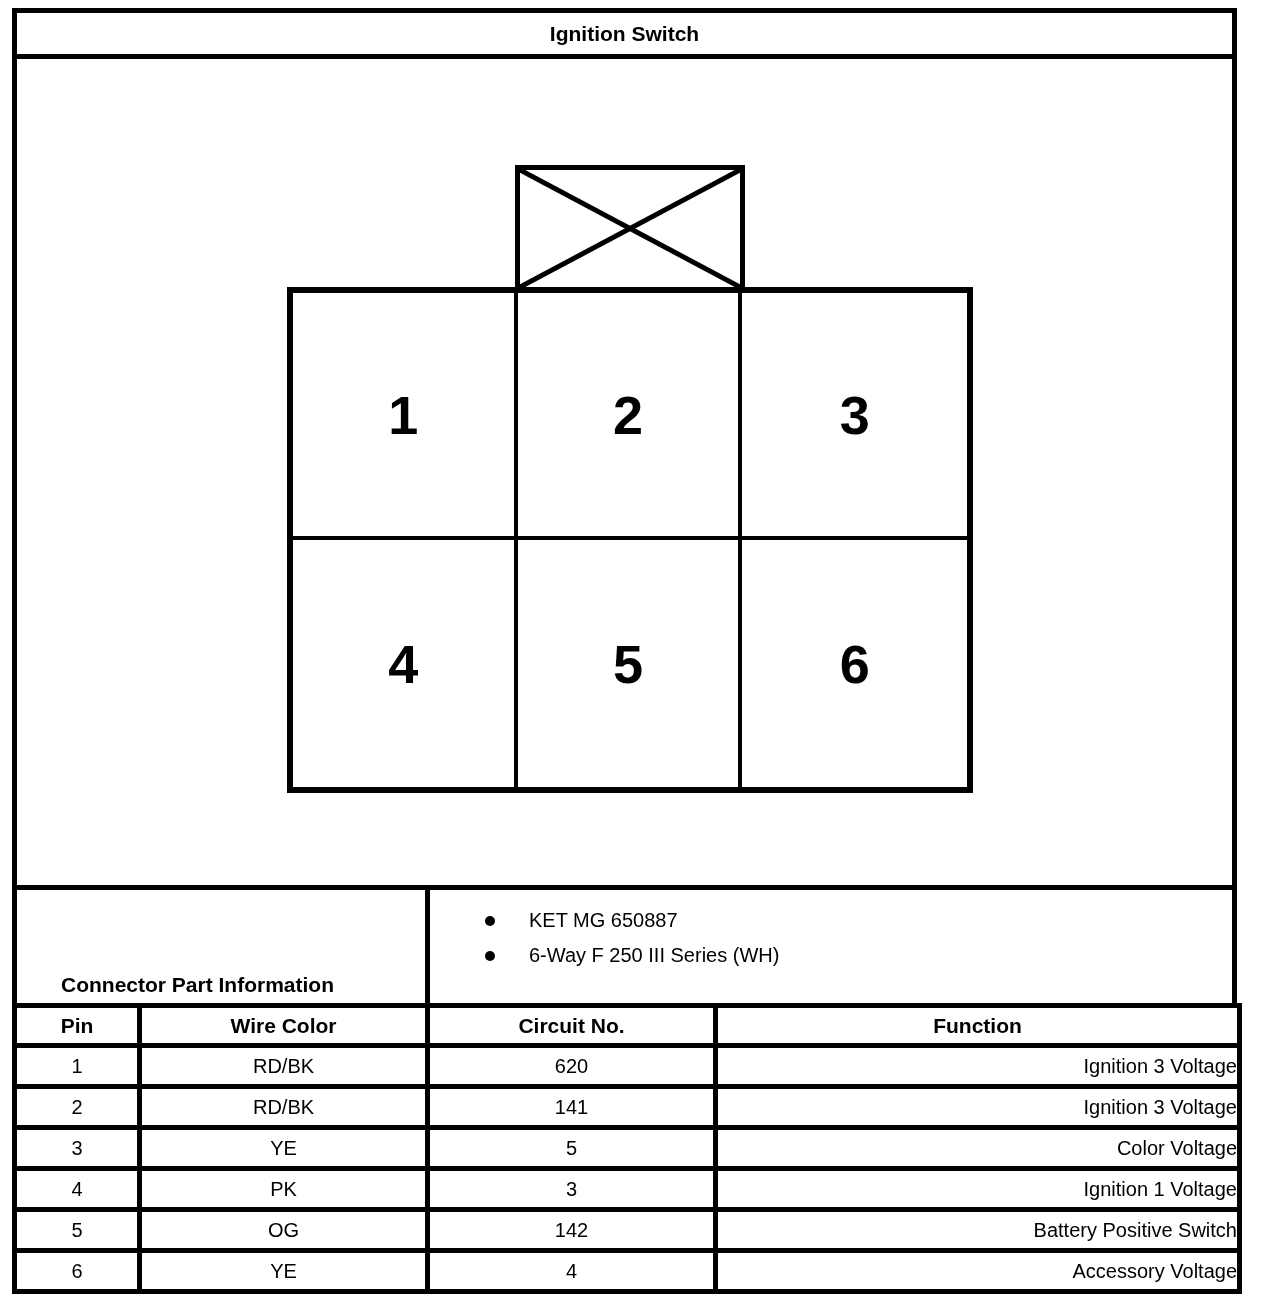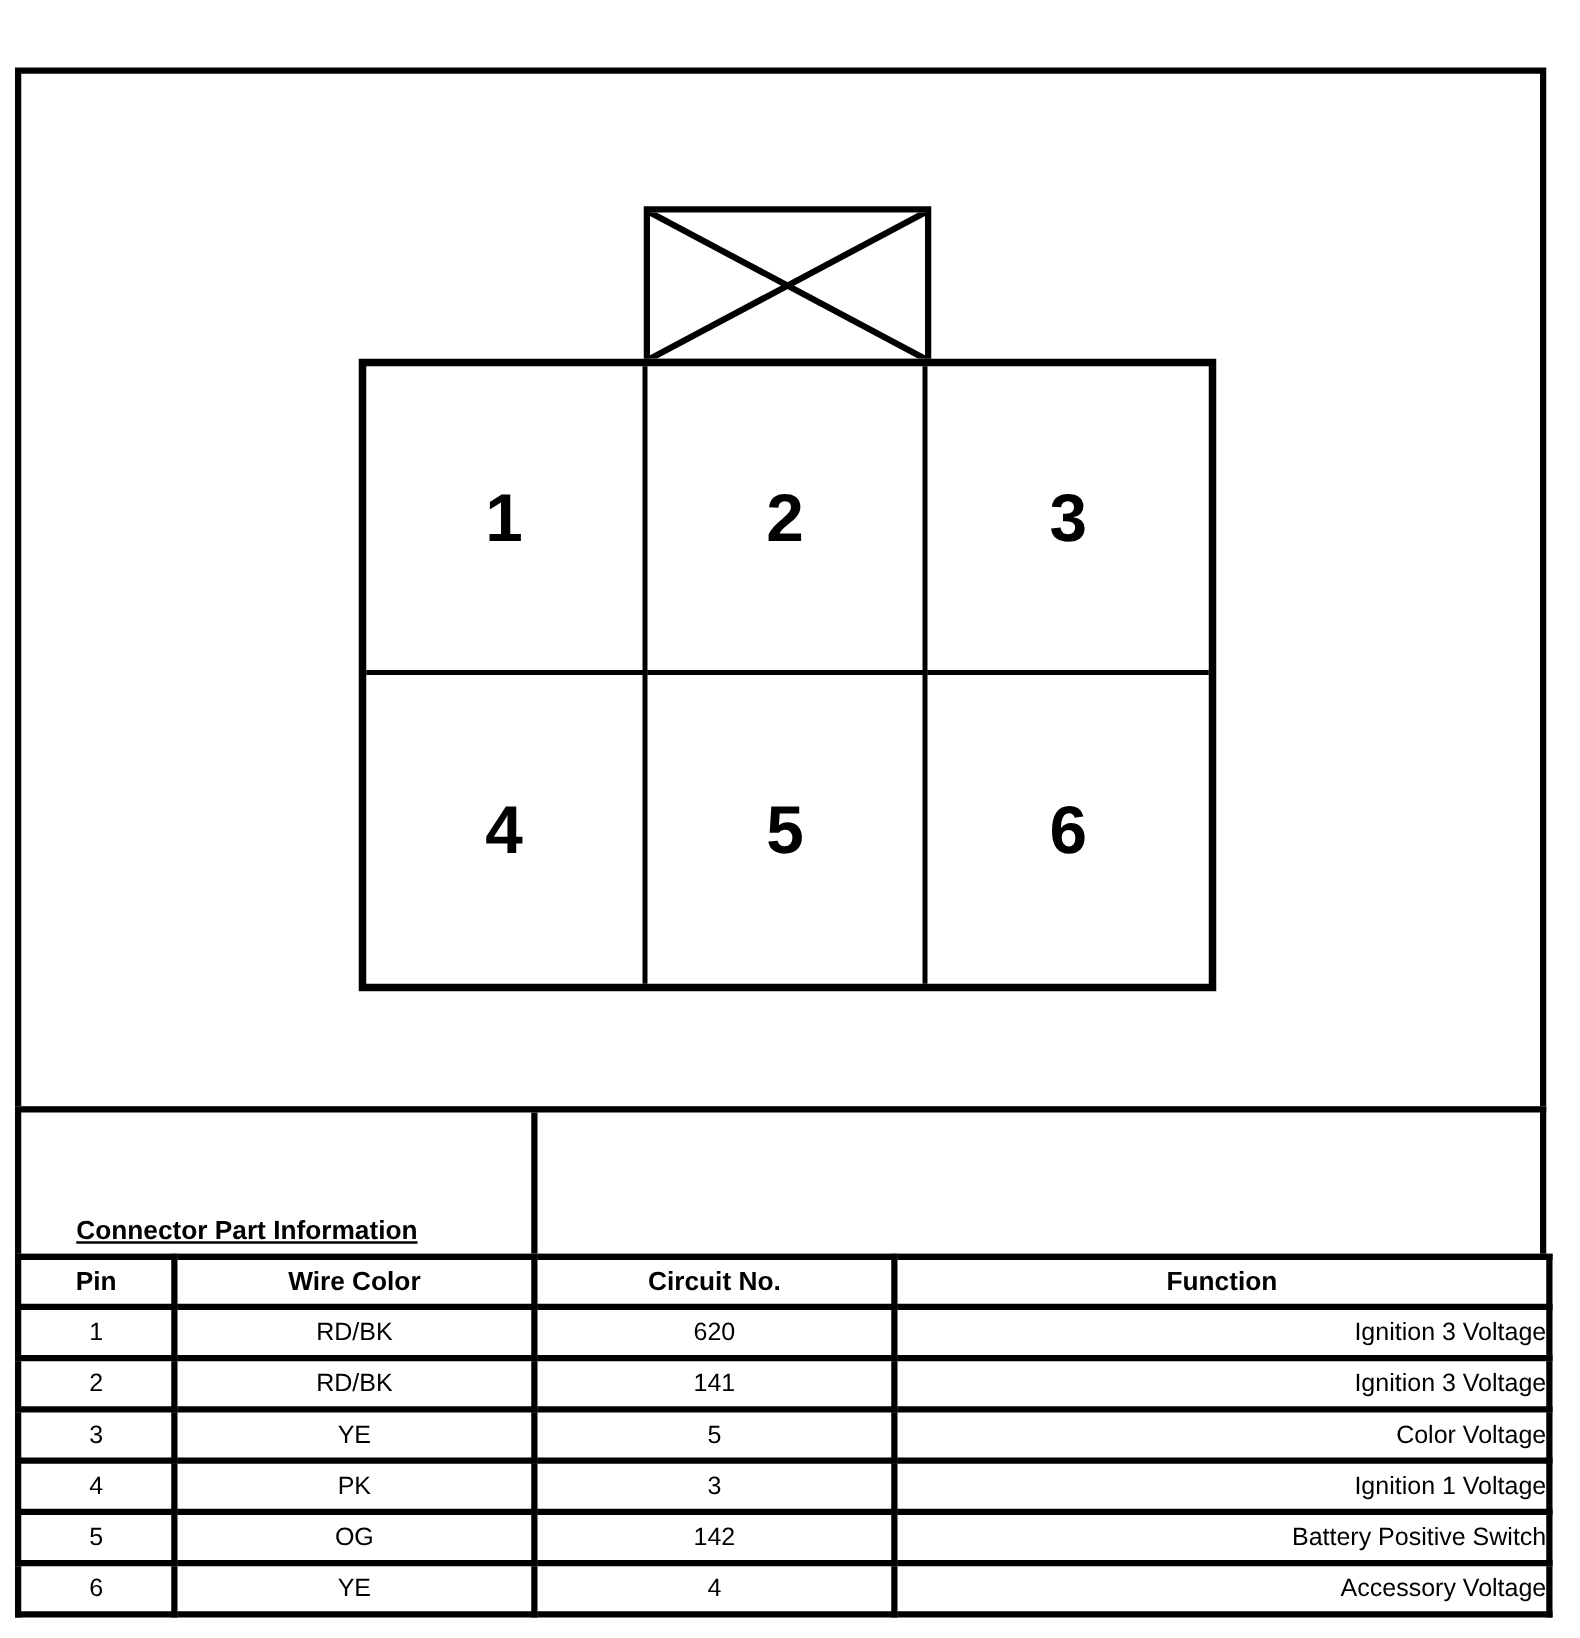--- a/index.html
+++ b/index.html
@@ -41,21 +41,21 @@
   .pin-cell.bb { border-bottom:4px solid #000; }
 
   
   .info-row {
     position:absolute; left:12px; top:885px; width:1225px; height:123px;
     border:5px solid #000; display:flex; background:#fff;
   }
   .info-label {
     width:413px; flex:0 0 413px; border-right:5px solid #000;
     display:flex; align-items:flex-end;
-    padding:0 0 6px 44px; font-size:21px; font-weight:bold;text-decoration:underline;
+    padding:0 0 6px 44px; font-size:21px; font-weight:bold;
   }
   .info-bullets { flex:1; padding:13px 0 0 55px; }
   .bullet-item { display:flex; align-items:center; height:35px; font-size:20px; }
   .bullet-dot {
     width:10px; height:10px; border-radius:50%; background:#000;
     flex:0 0 10px; margin-right:34px;
   }
 
   
   table.pin-table {
@@ -70,20 +70,23 @@
   table.pin-table td { height:41px; font-size:20px; font-weight:normal; }
   table.pin-table td.func { text-align:right; padding-left:4px; }
   col.c-pin { width:125px; } col.c-wire { width:288px; }
   col.c-circ { width:288px; } col.c-func { width:524px; }
 </style>
 </head>
 <body>
 
 <div class="page">
 
+  <div class="title-bar">
+    <span>Ignition Switch</span>
+  </div>
 
   <div class="diagram-box"></div>
 
   <div class="keyway">
     <svg viewBox="0 0 220 117" preserveAspectRatio="none">
       <line x1="0" y1="0" x2="220" y2="117" stroke="#000" stroke-width="5"></line>
       <line x1="220" y1="0" x2="0" y2="117" stroke="#000" stroke-width="5"></line>
     </svg>
   </div>
 
@@ -91,20 +94,30 @@
     <div class="pin-cell br bb">1</div>
     <div class="pin-cell br bb">2</div>
     <div class="pin-cell bb">3</div>
     <div class="pin-cell br">4</div>
     <div class="pin-cell br">5</div>
     <div class="pin-cell">6</div>
   </div>
 
   <div class="info-row">
     <div class="info-label">Connector Part Information</div>
+    <div class="info-bullets">
+      <div class="bullet-item">
+        <span class="bullet-dot"></span>
+        <span>KET MG 650887</span>
+      </div>
+      <div class="bullet-item">
+        <span class="bullet-dot"></span>
+        <span>6-Way F 250 III Series (WH)</span>
+      </div>
+    </div>
   </div>
 
   <table class="pin-table">
     <colgroup>
         <col class="c-pin">
         <col class="c-wire">
         <col class="c-circ">
         <col class="c-func">
       </colgroup>
     <thead>

